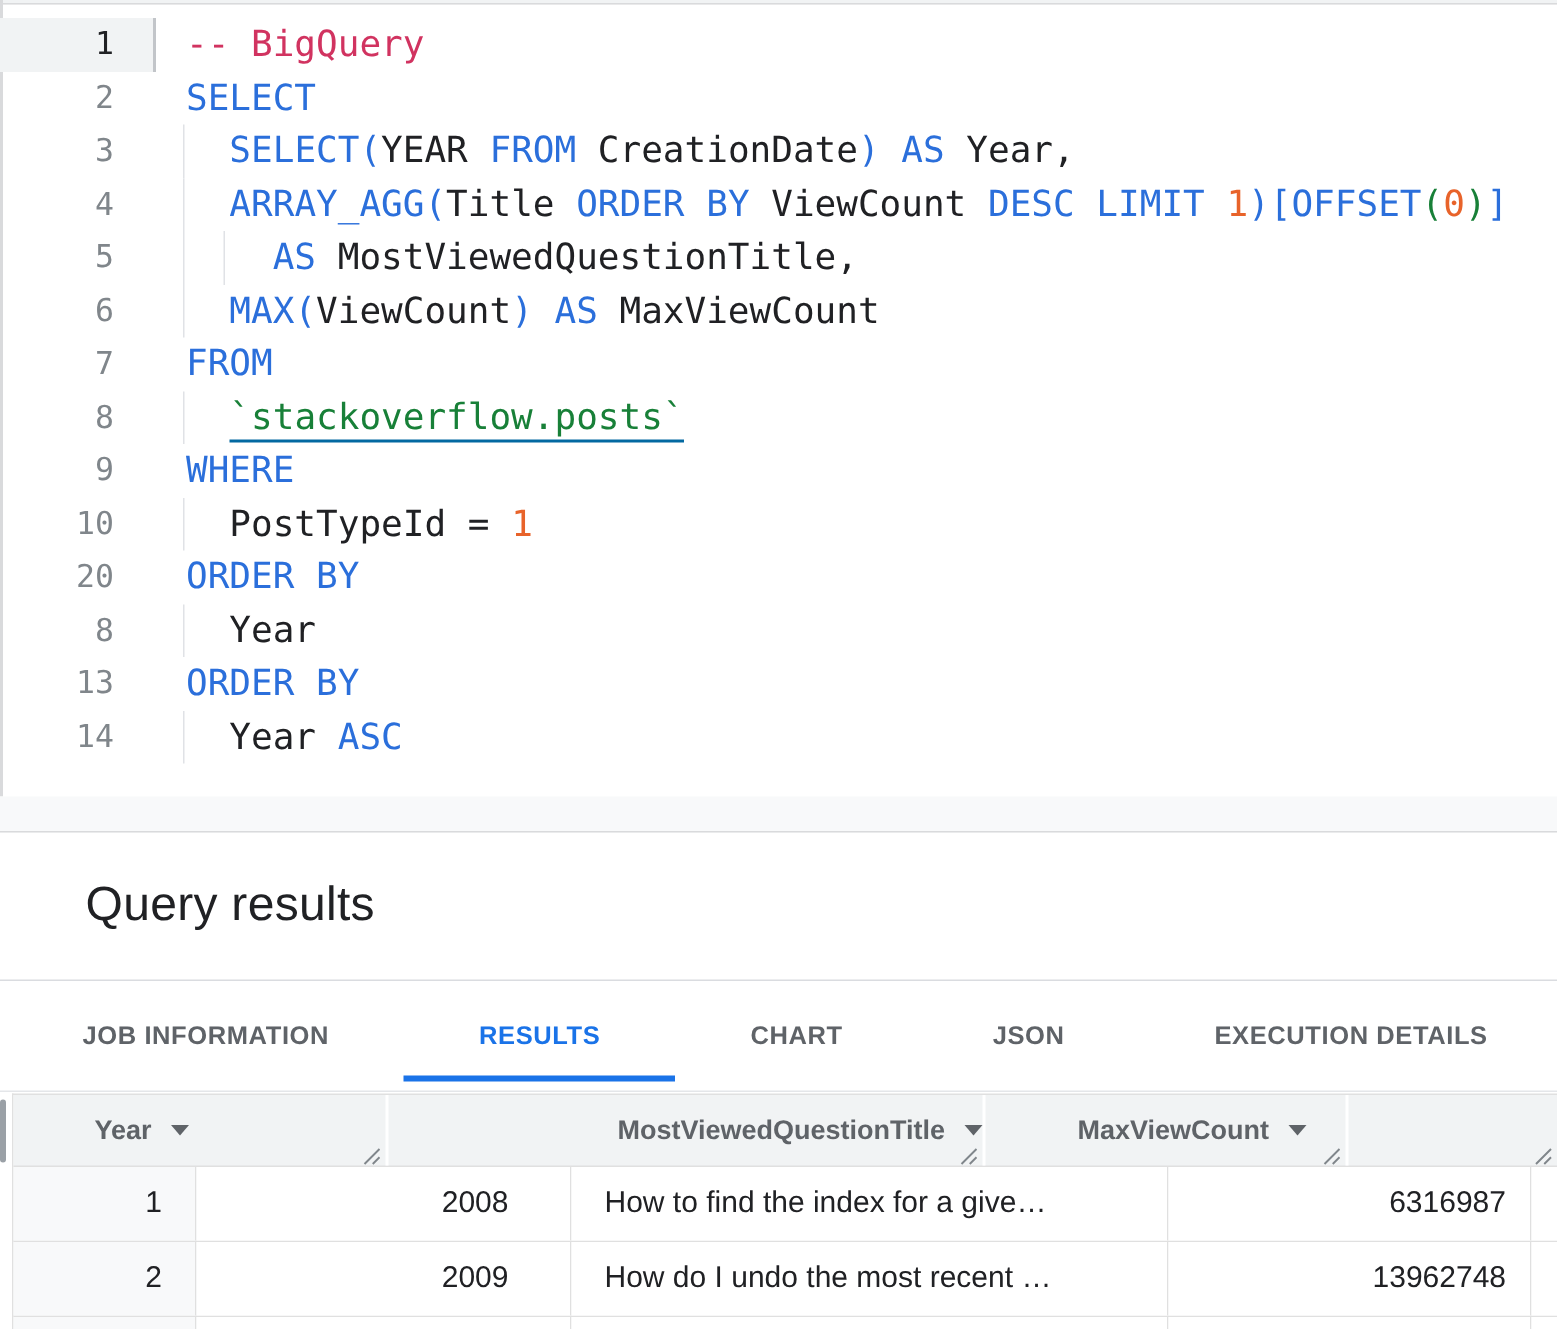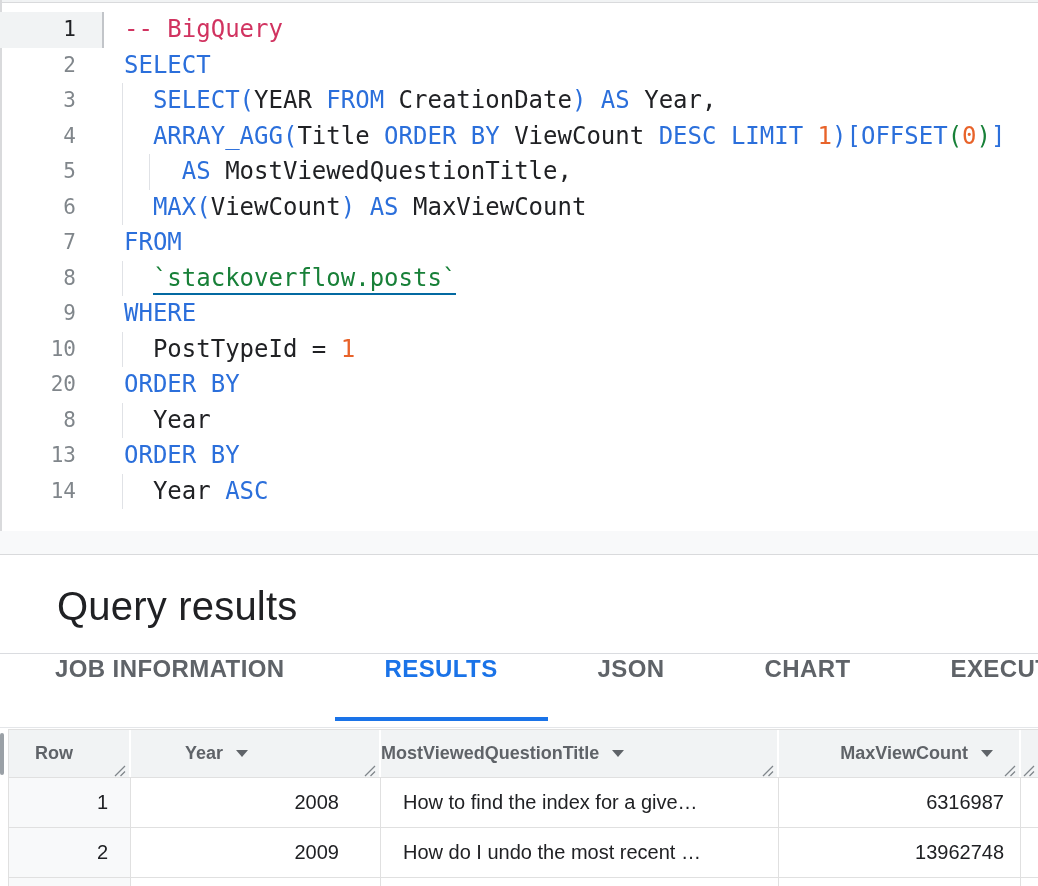--- a/index.html
+++ b/index.html
@@ -26,44 +26,44 @@
   .tk-n{color:#e8632a}
   .tk-g{color:#188038}
   .tk-t{color:#188038;border-bottom:2px solid #0369a1;padding-bottom:1px;cursor:pointer}
 
   
   .editor-bottomband{position:absolute;top:531px;left:0;width:1038px;height:24px;
     background:#f8f9fa;border-bottom:1px solid #d9dadc}
 
   
   .qr-area{position:absolute;top:556px;left:0;width:1038px;height:98px;background:#fff;border-bottom:1px solid #dadce0}
-  .qr-title{position:absolute;left:57px;top:28px;font-size:40px;color:#202124;letter-spacing:.2px}
+  .qr-title{position:absolute;left:57px;top:28px;font-size:32px;color:#202124;letter-spacing:.2px}
 
   
   .tabsbar{position:absolute;top:655px;left:0;width:1038px;height:73px;display:flex;align-items:stretch;
     padding-left:5px;background:#fff;border-bottom:1px solid #e4e6e9;overflow:hidden}
-  .tab{position:relative;display:flex;padding:0 50px;white-space:nowrap;cursor:pointer;
-    font-size:24px;font-weight:bold;letter-spacing:.4px;color:#5f6368}
+  .tab{position:relative;display:flex;align-items:center;padding:0 50px;white-space:nowrap;cursor:pointer;
+    font-size:17px;font-weight:bold;letter-spacing:.4px;color:#5f6368}
   .tab.active{color:#1a73e8}
   .ind{position:absolute;left:0;right:0;bottom:6px;height:4px;background:#1a73e8}
 
   
   .rtable{position:absolute;top:729px;left:8px;width:1030px;background:#fff;
     border-top:1px solid #e0e0e0;border-left:1px solid #e0e0e0}
   .thead{display:flex;height:48px;background:#f1f3f4;border-bottom:1px solid #e0e0e0}
   .hcell{position:relative;display:flex;align-items:center;border-right:2px solid #fff;
     color:#5f6368;font-size:18px;font-weight:bold}
   .w0{width:122px;flex:0 0 122px}
   .w1{width:250px;flex:0 0 250px}
   .w2{width:398px;flex:0 0 398px}
   .w3{width:242px;flex:0 0 242px}
   .wrest{flex:1 1 auto}
   .h0{padding-left:26px}
   .h1{padding-left:54px}
-  .h2{}
+  .h2{justify-content:flex-end;}
   .h3{justify-content:flex-end;padding-right:26px}
   .tri{width:0;height:0;border-left:6px solid transparent;border-right:6px solid transparent;
     border-top:7px solid #5f6368;margin-left:13px;cursor:pointer}
   .grip{position:absolute;right:3px;bottom:2px;width:14px;height:14px;cursor:col-resize}
   .trow{display:flex;height:50px;border-bottom:1px solid #e0e0e0}
   .tcell{display:flex;align-items:center;border-right:1px solid #e0e0e0;
     font-size:20px;color:#202124;background:#fff}
   .trow .w0{background:#f8f9fa}
   .a0{justify-content:flex-end;padding-right:22px}
   .a1{justify-content:flex-end;padding-right:41px}
@@ -148,38 +148,32 @@
 
   <div class="tabsbar" id="tabs">
       <div class="tab">
         <span>JOB INFORMATION</span>
       </div>
       <div class="tab active">
         <span>RESULTS</span>
         <i class="ind"></i>
       </div>
       <div class="tab">
+        <span>CHART</span>
+      </div>
+      <div class="tab">
         <span>JSON</span>
-      </div>
-      <div class="tab">
-        <span>CHART</span>
       </div>
       <div class="tab">
         <span>EXECUTION DETAILS</span>
       </div>
     </div>
 
   <div class="rtable">
     <div class="thead" id="thead">
-        <div class="hcell w0 h0">
-          <span class="hlabel">Row</span>
-          <span class="grip"><svg width="14" height="14" viewBox="0 0 14 14">
-              <path d="M3 13 L13 3 M8.5 13 L13 8.5" stroke="#80868b" stroke-width="1.3" fill="none"></path>
-            </svg></span>
-        </div>
         <div class="hcell w1 h1">
           <span class="hlabel">Year</span>
           <i class="tri"></i>
           <span class="grip"><svg width="14" height="14" viewBox="0 0 14 14">
               <path d="M3 13 L13 3 M8.5 13 L13 8.5" stroke="#80868b" stroke-width="1.3" fill="none"></path>
             </svg></span>
         </div>
         <div class="hcell w2 h2">
           <span class="hlabel">MostViewedQuestionTitle</span>
           <i class="tri"></i>

